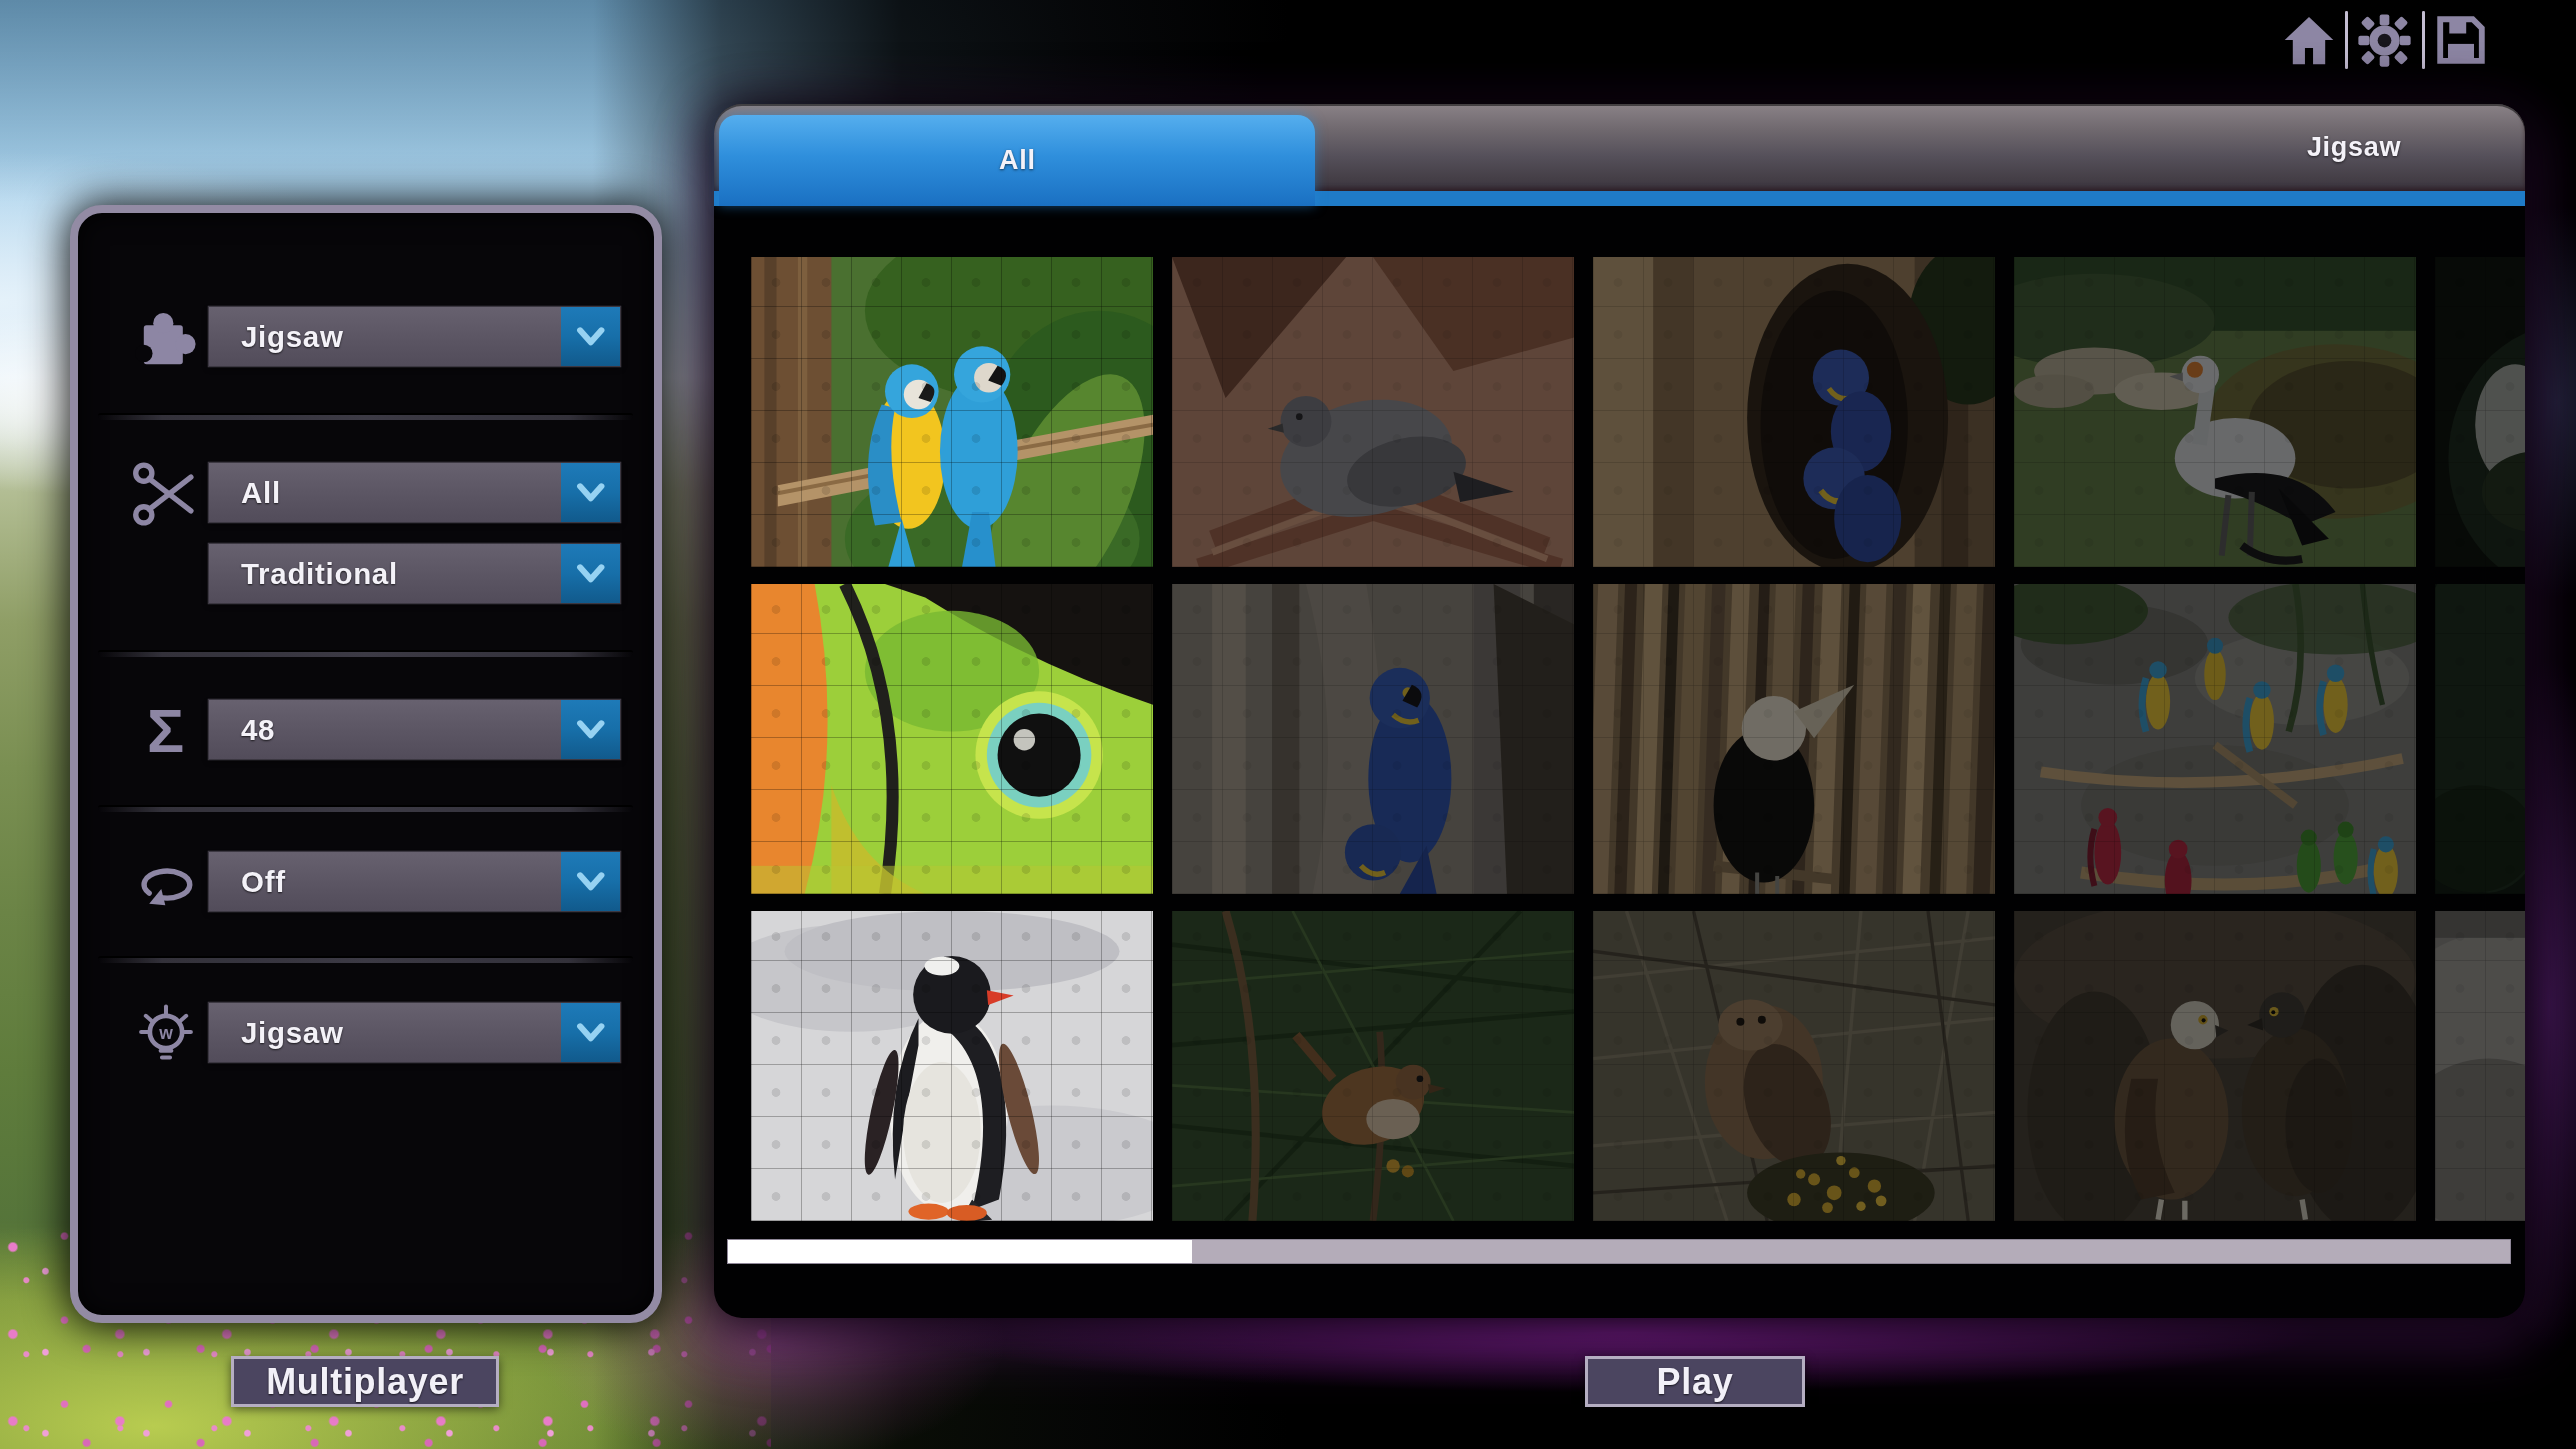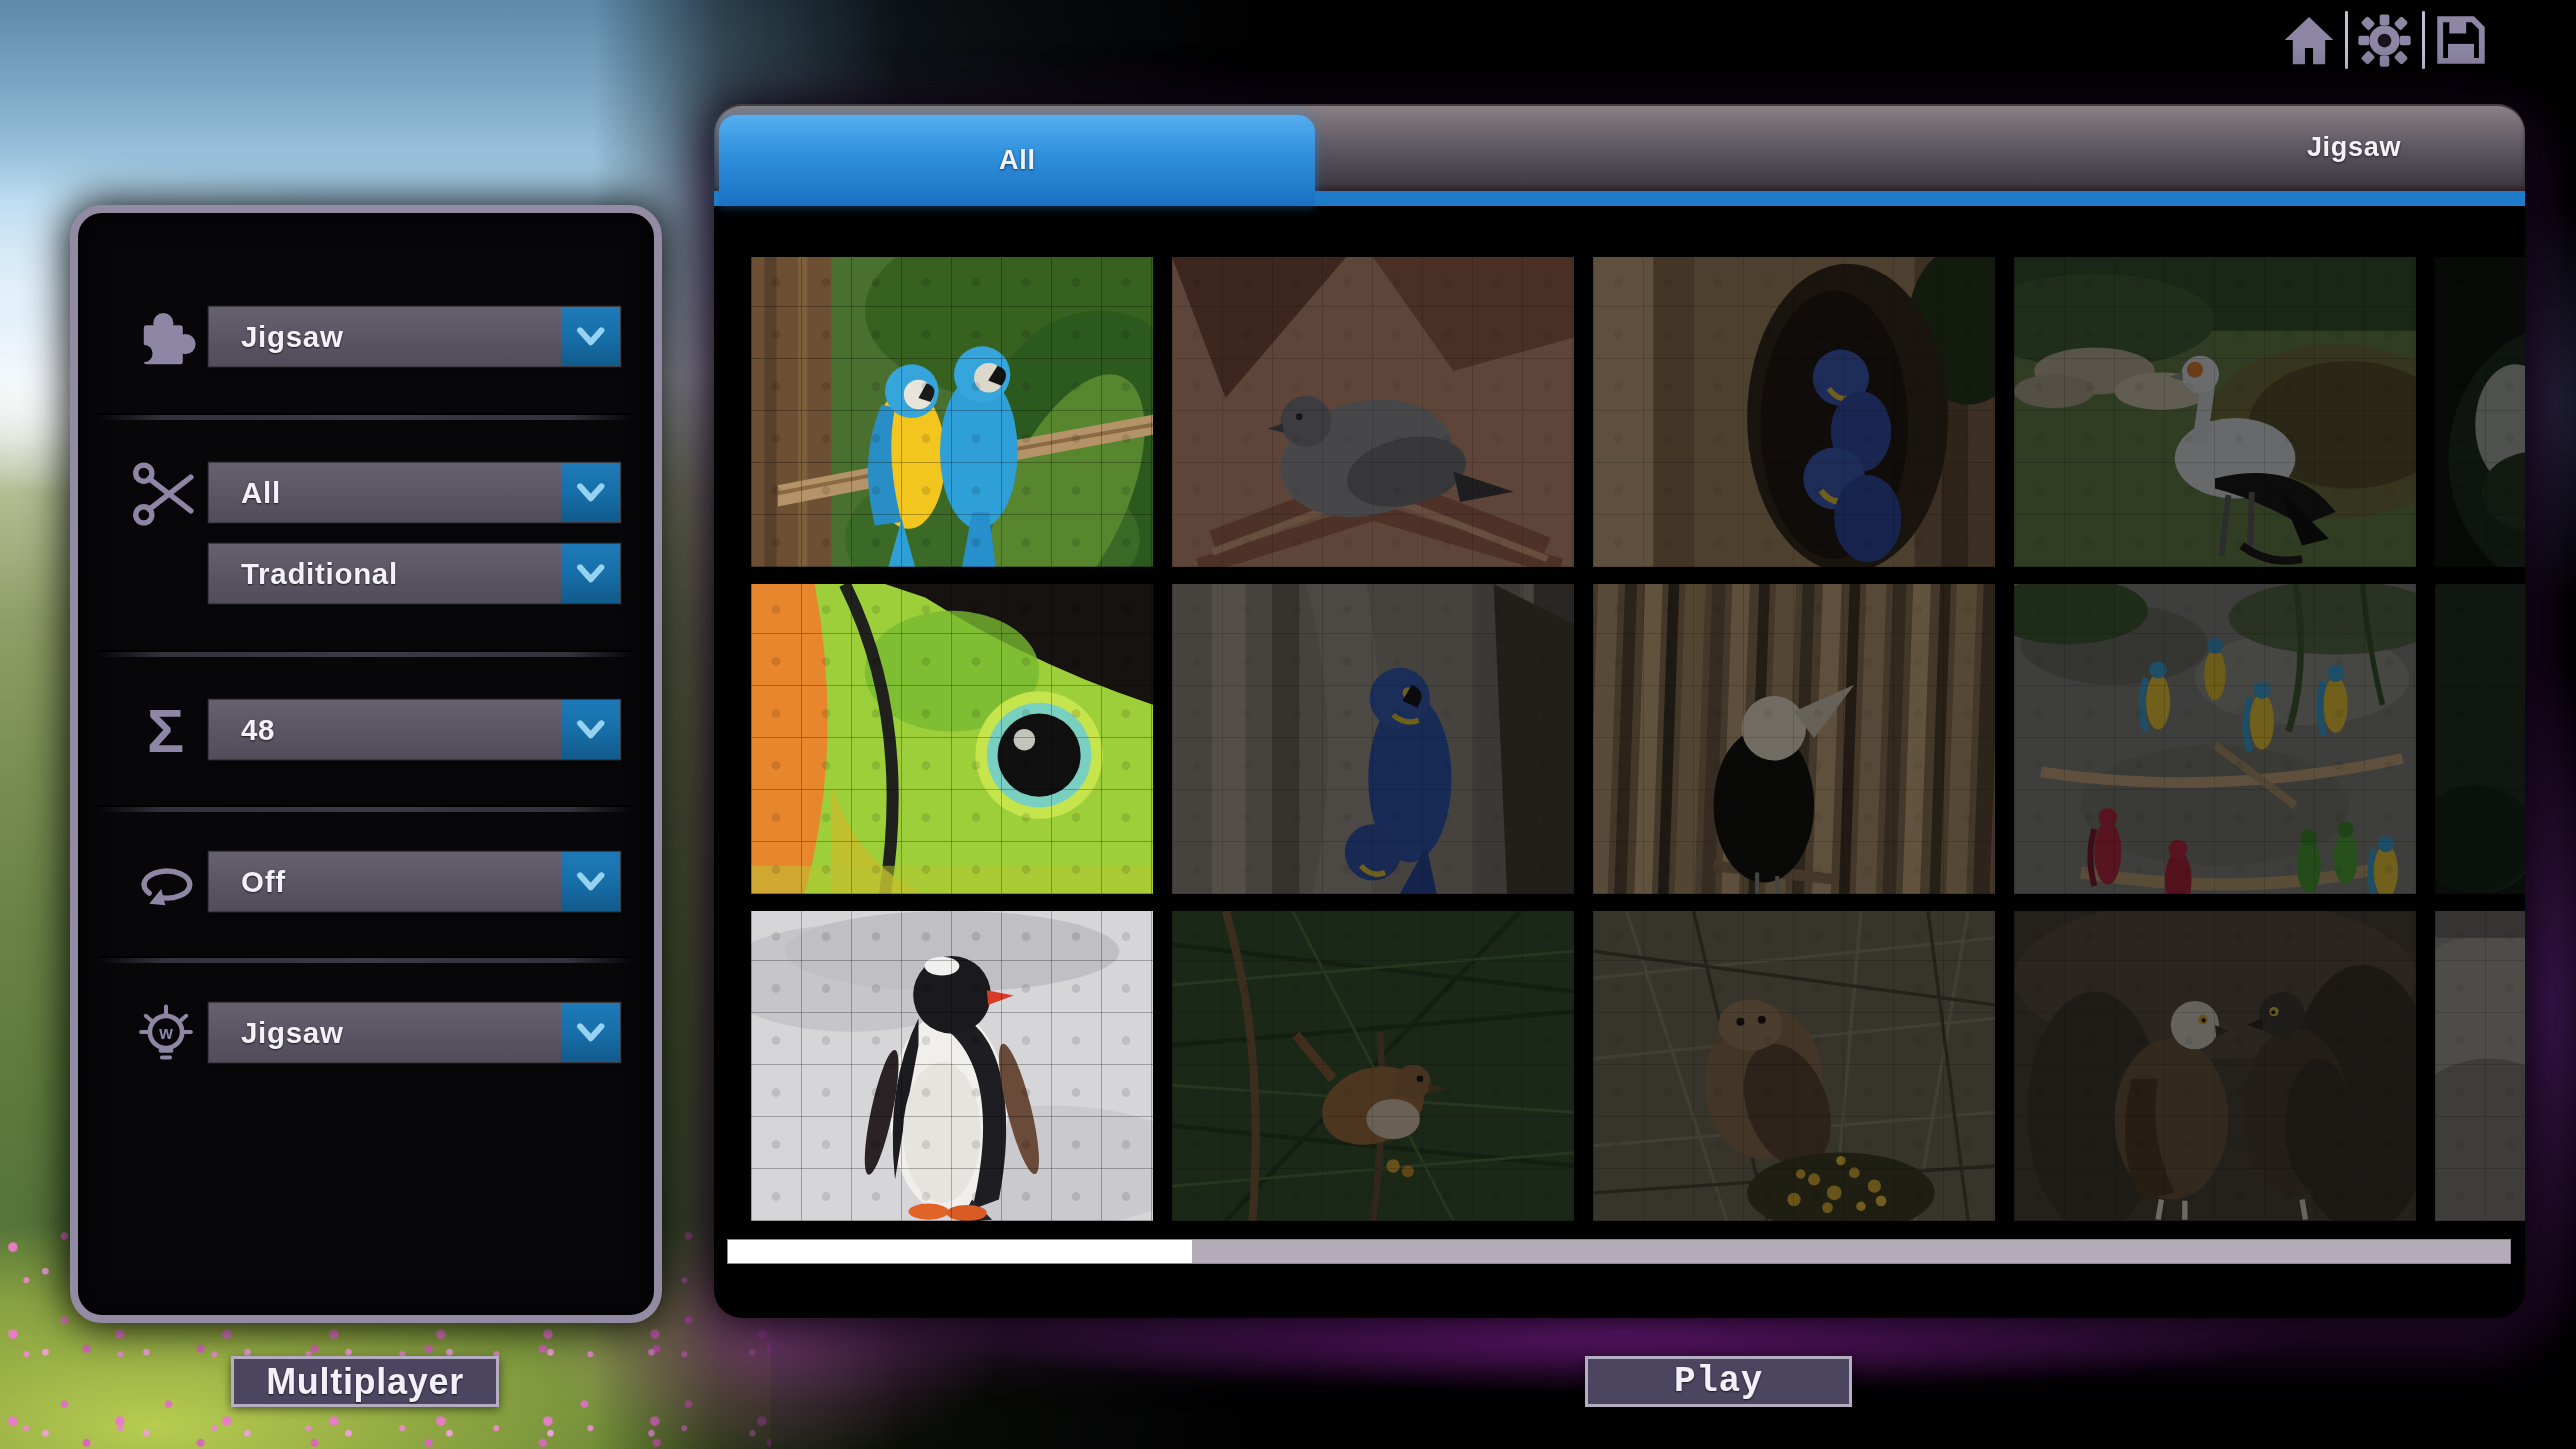--- a/index.html
+++ b/index.html
@@ -100,21 +100,21 @@
     border-top:2.7px solid #000;border-radius:2.7px;opacity:.9;}
   .sigma-glyph{font-size:62px;color:#8d86a4;line-height:1;}
 
   
   .btn{position:absolute;height:51px;box-sizing:border-box;cursor:pointer;
     background:#4b4560;border:3.4px solid #b5aec2;
     display:flex;align-items:center;justify-content:center;
     color:#f2f0f8;font-size:36px;letter-spacing:0.7px;text-shadow:0 1.3px 2px rgba(0,0,0,.7);
     box-shadow:0 2.7px 9.4px rgba(0,0,0,.55);}
   .btn-multiplayer{left:231px;top:1356px;width:268px;}
-  .btn-play{left:1585px;top:1356px;width:267px;font-family:Liberation Mono, monospace;}
+  .btn-play{left:1585px;top:1356px;width:220px;}
 </style>
 </head>
 <body>
 
 <div id="app">
   <div class="wallpaper"></div>
   <div class="meadow"></div>
   <div class="darken"></div>
   <div class="glow-magenta"></div>
 

